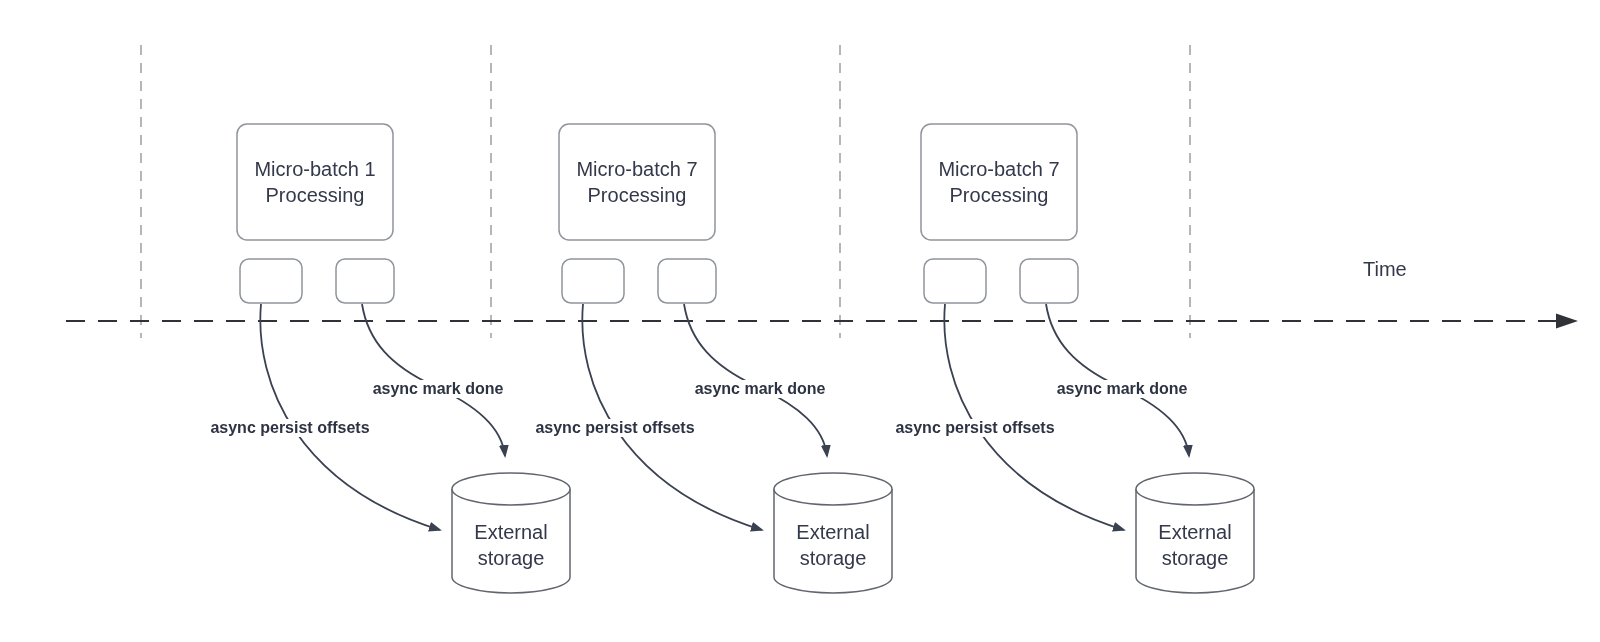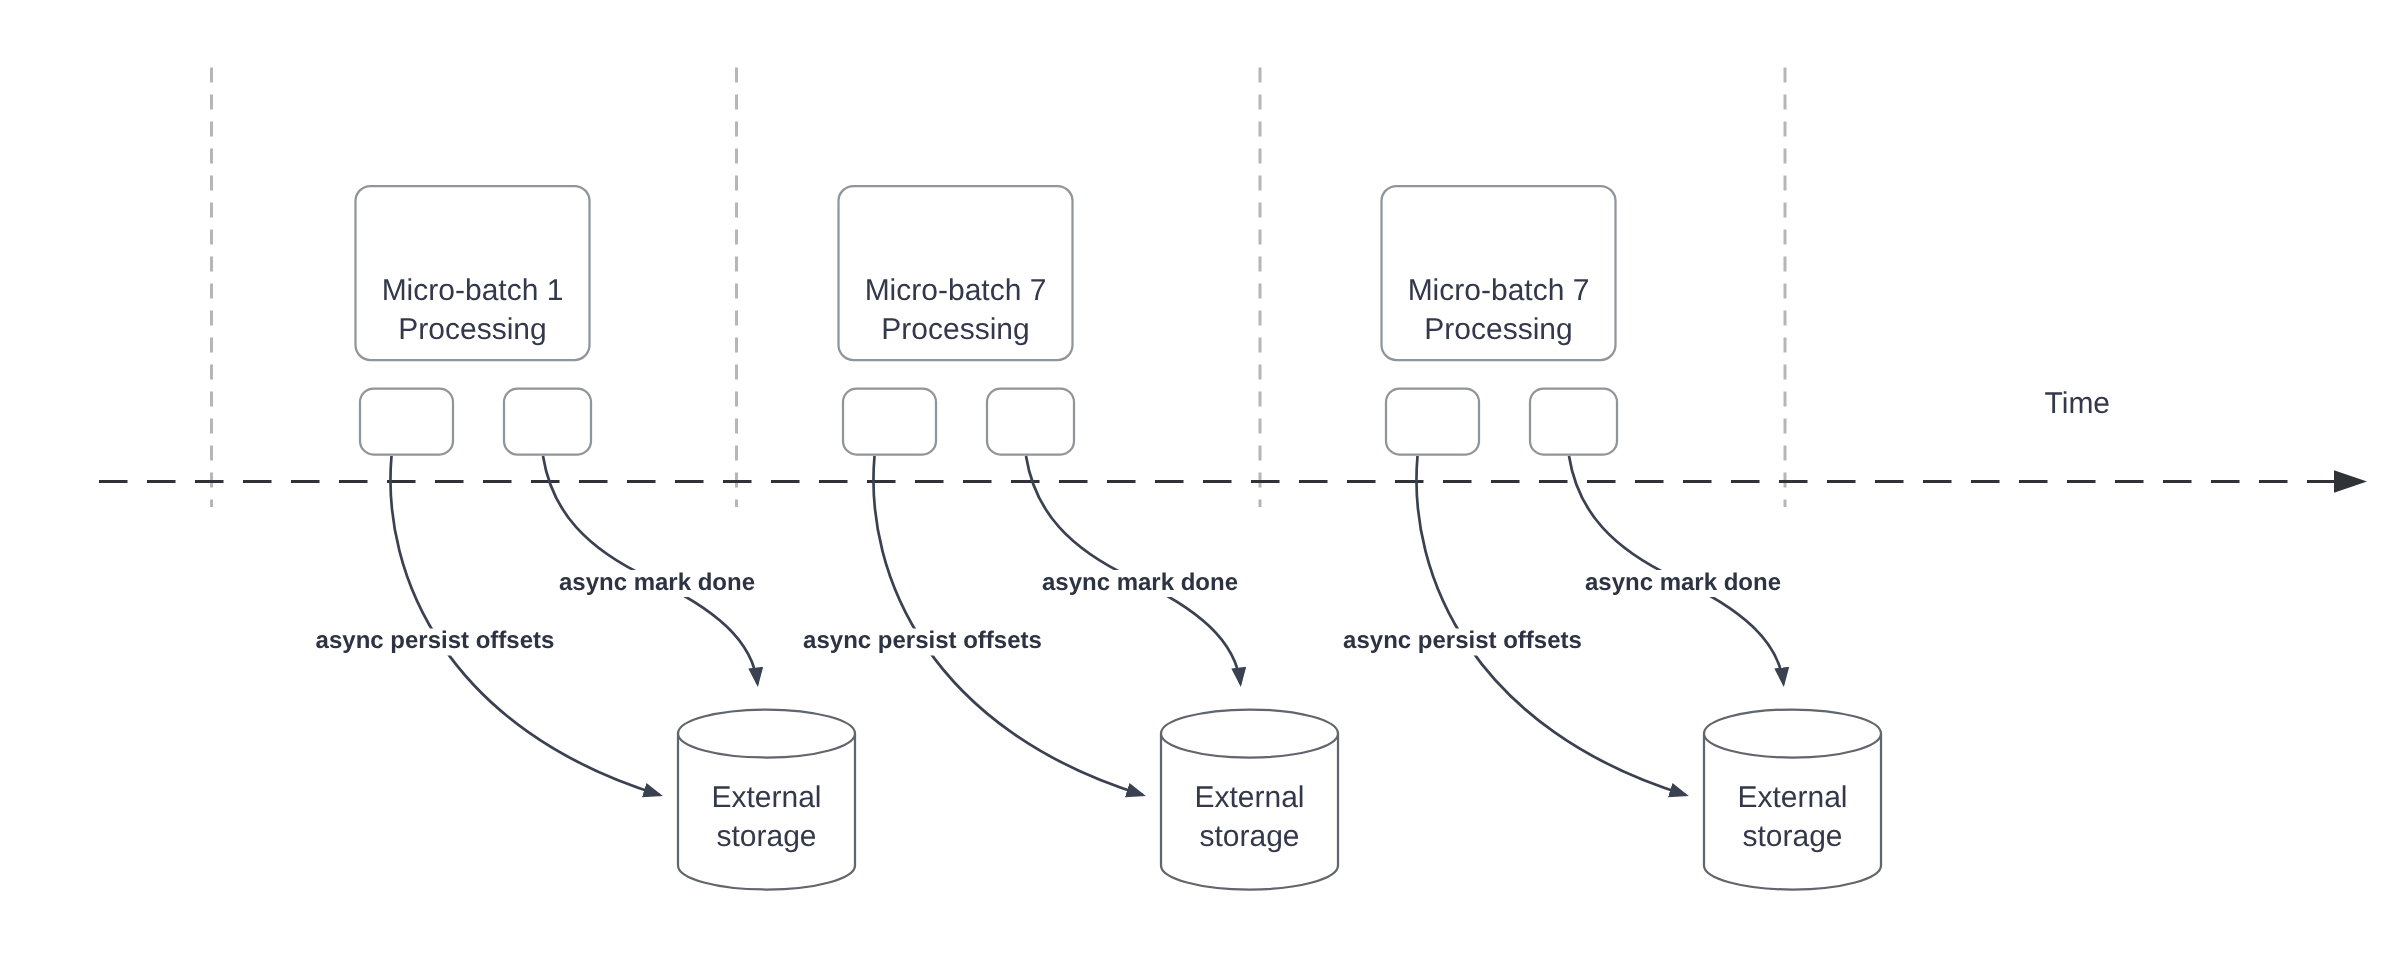--- a/index.html
+++ b/index.html
@@ -21,21 +21,21 @@
     font-family:"Liberation Sans", sans-serif;
     overflow:hidden;
   }
   .shapes{position:absolute;left:0;top:0;}
   .vline{stroke:var(--gridline);stroke-width:2;stroke-dasharray:10 8;fill:none;}
   .tline{stroke:var(--timeline);stroke-width:2;stroke-dasharray:19 13;fill:none;}
   .node{fill:#fff;stroke:var(--box-border);stroke-width:1.5;}
   .cyl{fill:#fff;stroke:var(--cyl-border);stroke-width:1.5;}
   .curve{fill:none;stroke:var(--curve);stroke-width:1.8;}
   .txt{position:absolute;color:var(--text);font-size:20px;line-height:26px;text-align:center;}
-  .box-label{left:0;top:124px;width:156px;height:116px;display:flex;flex-direction:column;justify-content:center;align-items:center;margin-top:25px;}
+  .box-label{left:0;top:124px;width:156px;height:116px;display:flex;flex-direction:column;justify-content:center;align-items:center;}
   .cyl-label{top:505px;width:118px;height:80px;display:flex;flex-direction:column;justify-content:center;align-items:center;}
   .arc-label{
     position:absolute;transform:translateX(-50%);
     font-size:16px;font-weight:bold;color:var(--label-text);
     background:var(--bg);padding:0 3px;white-space:nowrap;line-height:18px;
   }
   .time-label{position:absolute;left:1363px;top:257px;font-size:20px;color:var(--text);line-height:24px;}
 </style>
 </head>
 <body>

